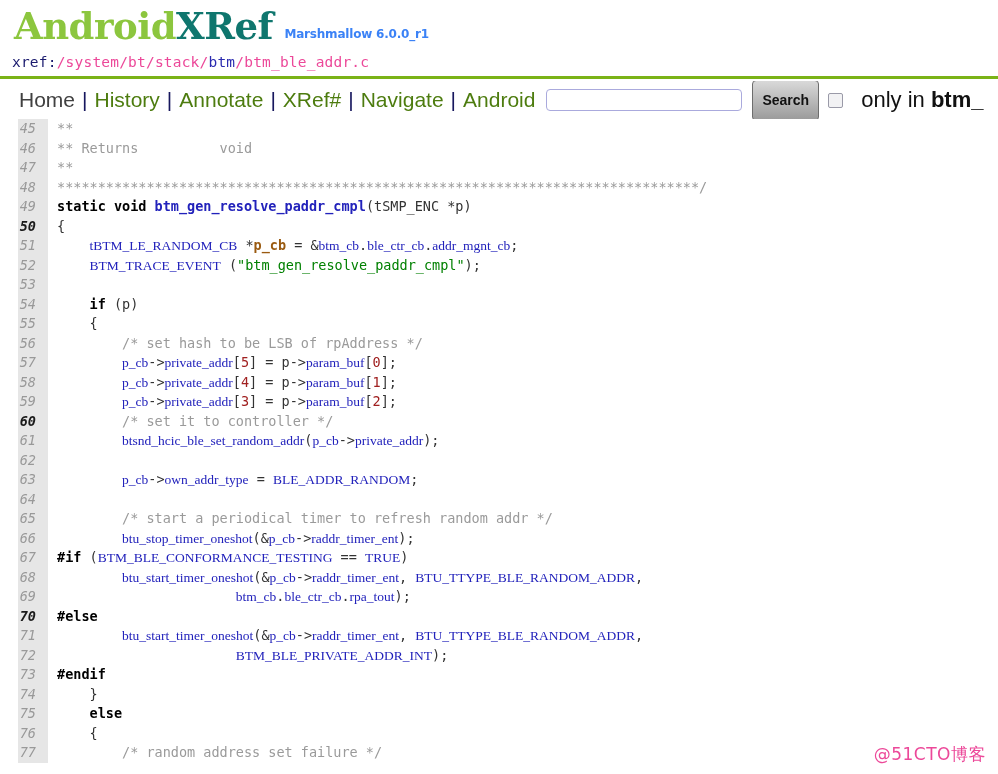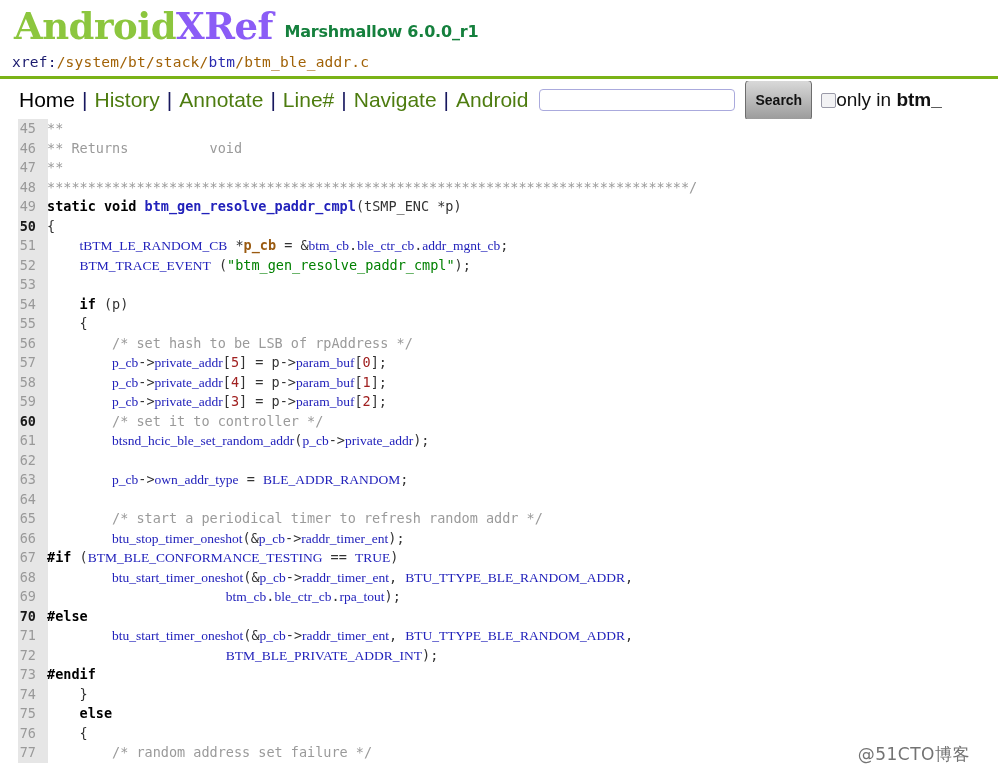--- a/index.html
+++ b/index.html
@@ -26,44 +26,44 @@
   #logo {
     display: inline-block;
     font-family: "DejaVu Serif", serif;
     font-size: 37px;
     font-weight: bold;
     letter-spacing: -0.5px;
     line-height: 44px;
     vertical-align: bottom;
   }
   #logo .lg-android { color: #8cc63e; margin-top: 44px; }
-  #logo .lg-xref { color: #8b5cf6; }
+  #logo .lg-xref { color: #0f766e; }
   #version {
     display: inline-block;
     font-family: "DejaVu Sans", sans-serif;
-    font-size: 16px;
-    font-weight: bold;
-    color: #15803d;
+    font-size: 12px;
+    font-weight: bold;
+    color: #3b82f6;
     vertical-align: bottom;
     padding-bottom: 7px;
     padding-left: 7px;
     letter-spacing: -0.2px;
   }
 
   
   #xref-line {
     font-family: "DejaVu Sans Mono", monospace;
     font-size: 14.5px;
     color: #1a1a6e;
     padding: 4px 0 6px 12px;
     white-space: nowrap;
     letter-spacing: 0.2px;
   }
   #xref-line .seg-link { color: #2b2bb0; }
-  #xref-line .seg-plain { color: #a16207; }
+  #xref-line .seg-plain { color: #ec4899; }
 
   #green-rule {
     height: 3px;
     background: #7ab317;
     width: 100%;
   }
   #blue-rule {
     height: 2px;
     background: #ffffff;
     width: 100%;
@@ -82,21 +82,21 @@
   .nav-link {
     font-family: "Liberation Sans", sans-serif;
     font-size: 21px;
     color: #4d7c0f;
     text-decoration: none;
     padding: 0 7px;
     cursor: pointer;
     line-height: 26px;
   }
   .nav-link.current {
-    color: #000000;
+    color: #404040;
   }
   .nav-sep {
     font-family: "Liberation Sans", sans-serif;
     font-size: 21px;
     color: #17175e;
     line-height: 26px;
   }
   #search-input {
     width: 196px;
     height: 22px;
@@ -131,23 +131,23 @@
     height: 13px;
     vertical-align: middle;
     border: 1px solid #9a9aa8;
     border-radius: 2px;
     background: #f2f2f4;
     display: inline-block;
     cursor: pointer;
   }
   #only-in-label {
     font-family: "Liberation Sans", sans-serif;
-    font-size: 19px;
+    font-size: 22px;
     color: #111;
-    margin-left: 0;
+    margin-left: 18px;
     vertical-align: middle;
     line-height: 24px;
   }
   #only-in-label b { font-weight: bold; }
 
   
   #code-area {
     position: relative;
     background: #ffffff;
     overflow: hidden;
@@ -171,49 +171,50 @@
   .cline {
     height: 19.5px;
     white-space: pre;
   }
   .lnum {
     display: inline-block;
     width: 36px;
     text-align: right;
     color: #999999;
     padding-right: 5px;
-    margin-right: 6px;
+    margin-right: 16px;
     cursor: pointer;
     font-family: "DejaVu Sans Mono", monospace;
     font-size: 13.5px;
+    font-style: italic;
   }
   .lnum.major {
     color: #1a1a1a;
     font-weight: bold;
   }
 
   
   .t-cmt  { color: #9a9a9a; }
   .t-kw   { color: #000000; font-weight: bold; }
   .t-fn   { color: #2222bb; font-weight: bold; text-align: center; }
   .t-id   { color: #2222bb; font-family: Liberation Serif, serif; }
   .t-str  { color: #008000; }
   .t-num  { color: #a02020; }
   .t-pln  { color: #333333; }
   .t-pp   { color: #000000; font-weight: bold; }
   .t-hl   { color: #9a5a10; font-weight: bold; }
 
   
   #watermark {
     position: absolute;
-    right: 28px;
+    right: 12px;
     bottom: 8px;
     font-family: "DejaVu Sans", sans-serif;
     font-size: 17px;
-    color: #737373;
+    color: #ec4899;
     letter-spacing: 0.5px;
     pointer-events: none;
   }
 </style>
 </head>
 <body>
 
 <div id="header">
   <span id="logo"><span class="lg-android">Android</span><span class="lg-xref">XRef</span></span>
   <span id="version">Marshmallow 6.0.0_r1</span>
@@ -224,21 +225,21 @@
 <div id="green-rule"></div>
 <div id="blue-rule"></div>
 
 <div id="navbar">
   <a class="nav-link current" href="#">Home</a>
   <span class="nav-sep">|</span>
   <a class="nav-link" href="#">History</a>
   <span class="nav-sep">|</span>
   <a class="nav-link" href="#">Annotate</a>
   <span class="nav-sep">|</span>
-  <a class="nav-link" href="#">Line#</a>
+  <a class="nav-link" href="#">XRef#</a>
   <span class="nav-sep">|</span>
   <a class="nav-link" href="#">Navigate</a>
   <span class="nav-sep">|</span>
   <a class="nav-link" href="#">Android</a>
   <input id="search-input" type="text" placeholder="" style="">
   <button id="search-button">Search</button>
   <span id="only-in-checkbox"></span>
   <span id="only-in-label"><span>only in </span><b>btm_</b></span>
 </div>
 

